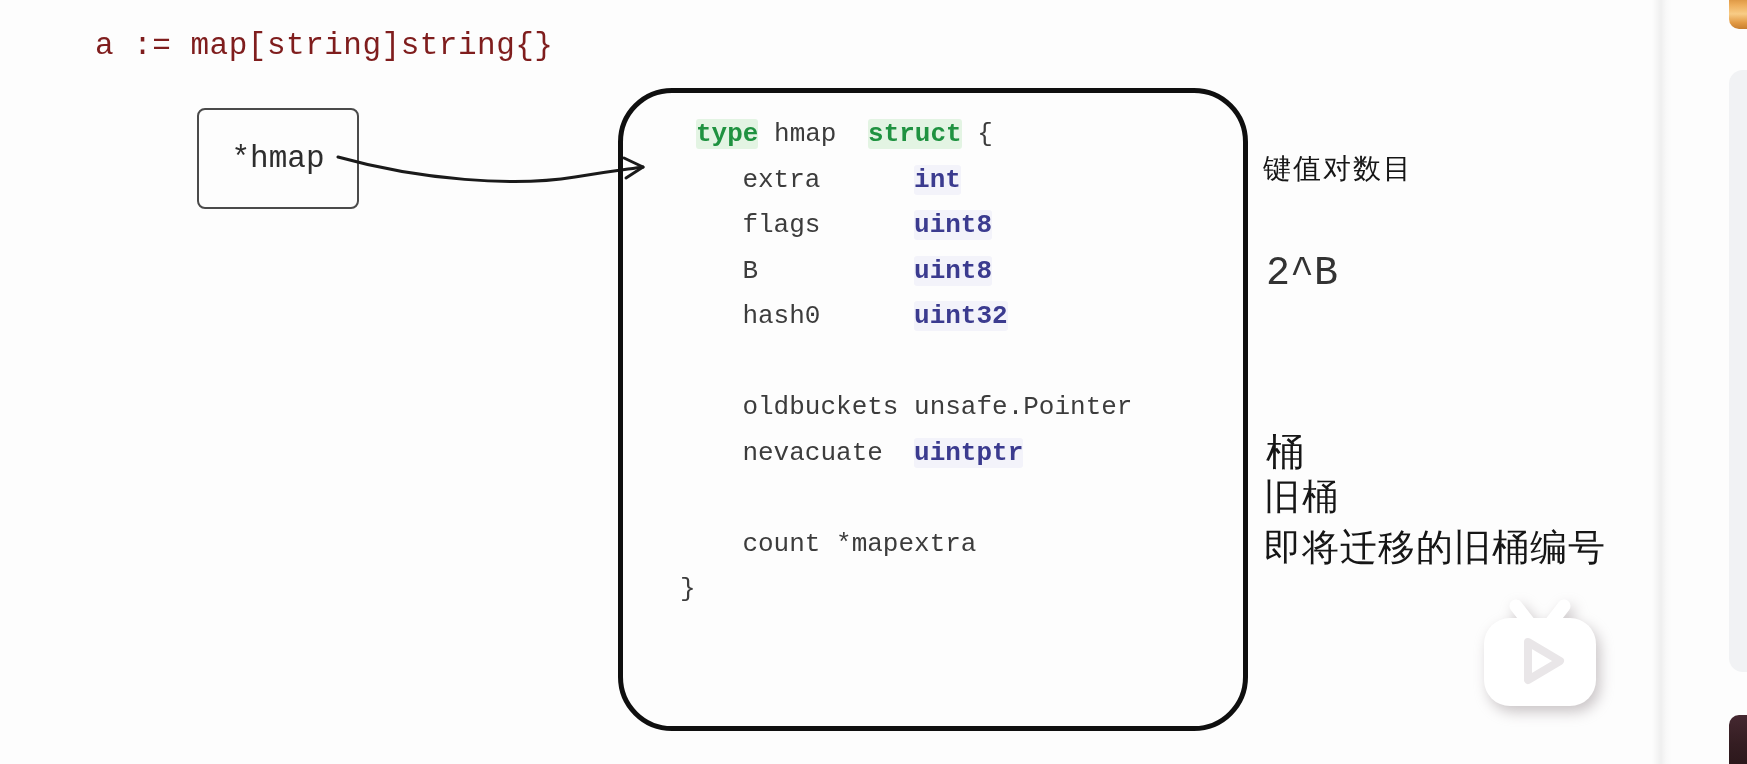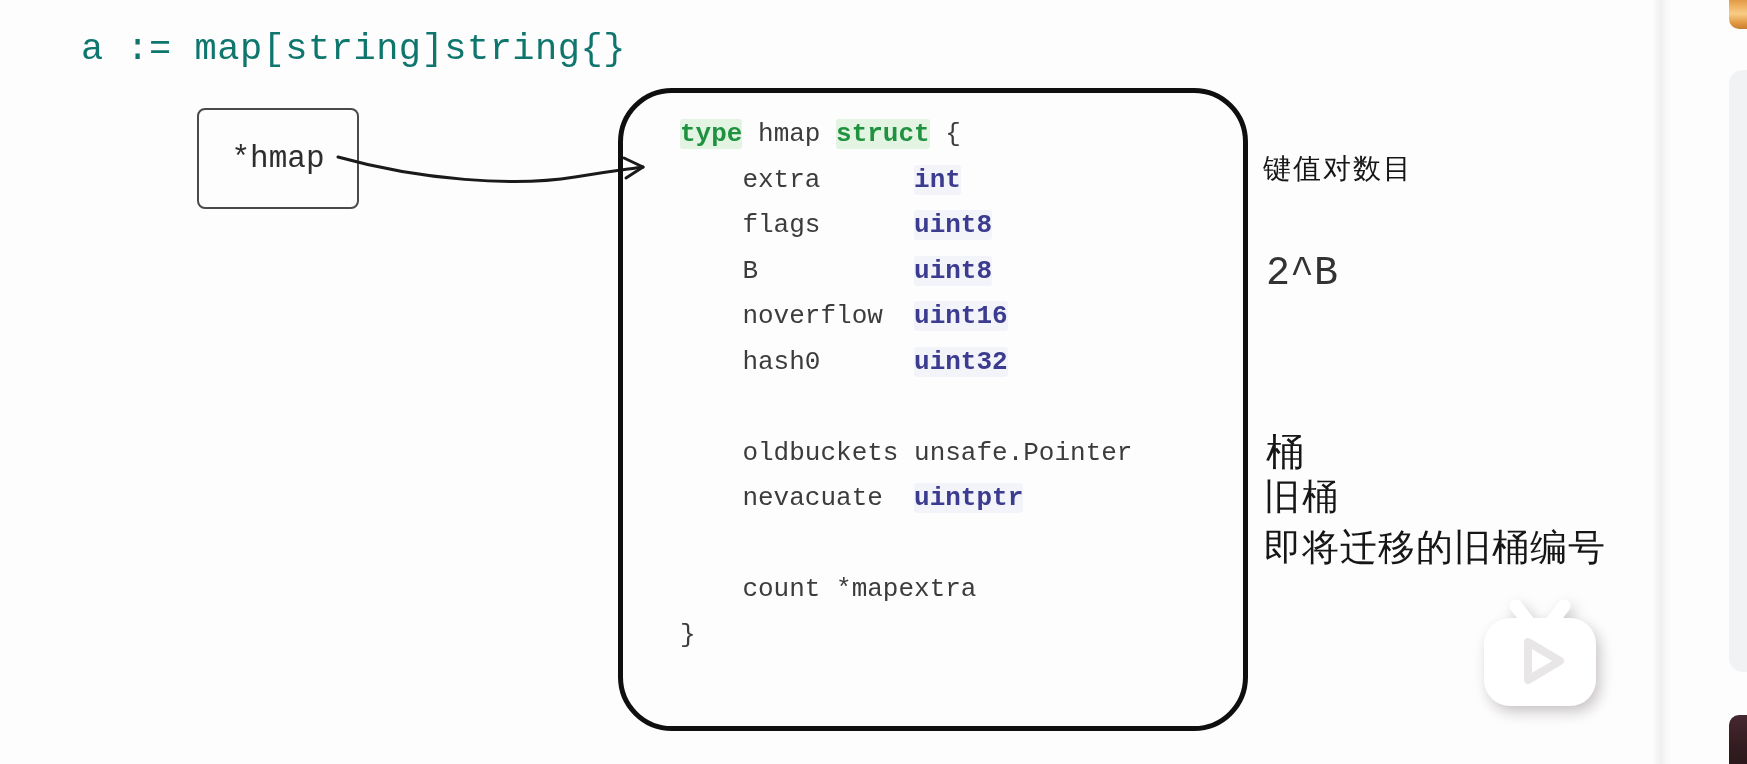--- a/index.html
+++ b/index.html
@@ -3,22 +3,22 @@
 <meta charset="utf-8">
 <style>
   html,body{margin:0;padding:0;background:#ffffff;}
   #page-root{
     position:relative;width:1747px;height:764px;overflow:hidden;
     background:#fdfdfd;font-family:"Liberation Mono", monospace;
   }
 
   
   .declaration{
-    position:absolute;left:81px;top:28px;
-    font-size:37px;color:#0f766e;letter-spacing:0.5px;white-space:pre;
+    position:absolute;left:95px;top:28px;
+    font-size:31px;color:#7f1d1d;letter-spacing:0.5px;white-space:pre;
   }
 
   
   .pointer-box{
     position:absolute;left:197px;top:108px;width:158px;height:97px;
     border:2.5px solid #4a4a4a;border-radius:8px;background:transparent;
     display:flex;align-items:center;justify-content:center;
   }
   .pointer-box .label{font-size:31px;color:#2e2e2e;}
 
@@ -32,21 +32,21 @@
     box-sizing:border-box;
   }
   .struct-code{
     position:absolute;left:680px;top:112px;
     font-size:26px;line-height:45.5px;color:#3c3c3c;
   }
   .code-line{white-space:pre;height:45.5px;}
   .seg-p{color:#3c3c3c;}
   .seg-kw{
     color:#1f9240;font-weight:bold;
-    background:rgba(170,225,170,0.30);border-radius:3px;
+    background:rgba(170,225,170,0.30);border-radius:3px;margin-left:16px;
   }
   .seg-ty{
     color:#3b3b8f;font-weight:bold;
     background:rgba(205,205,240,0.20);border-radius:3px;
   }
 
   
   .note{
     position:absolute;color:#161616;
     font-family:"DejaVu Serif","Liberation Serif", serif;
@@ -101,21 +101,20 @@
     <path d="M 643 167 L 624 158 M 643 167 L 626 178" fill="none" stroke="#1a1a1a" stroke-width="3" stroke-linecap="round"></path>
   </svg>
 
   <div class="struct-box"></div>
 
   <div class="struct-code">
       <div class="code-line"><span class="seg-kw">type</span><span class="seg-p"> hmap </span><span class="seg-kw">struct</span><span class="seg-p"> {</span></div>
       <div class="code-line"><span class="seg-p">    extra      </span><span class="seg-ty">int</span></div>
       <div class="code-line"><span class="seg-p">    flags      </span><span class="seg-ty">uint8</span></div>
       <div class="code-line"><span class="seg-p">    B          </span><span class="seg-ty">uint8</span></div>
-      <div class="code-line"><span class="seg-p">    noverflow  </span><span class="seg-ty">uint16</span></div>
       <div class="code-line"><span class="seg-p">    hash0      </span><span class="seg-ty">uint32</span></div>
       <div class="code-line">&nbsp;</div>
       <div class="code-line"><span class="seg-p">    oldbuckets unsafe.Pointer</span></div>
       <div class="code-line"><span class="seg-p">    nevacuate  </span><span class="seg-ty">uintptr</span></div>
       <div class="code-line">&nbsp;</div>
       <div class="code-line"><span class="seg-p">    count *mapextra</span></div>
       <div class="code-line"><span class="seg-p">}</span></div>
     </div>
 
   <div class="note n0">键值对数目</div>

